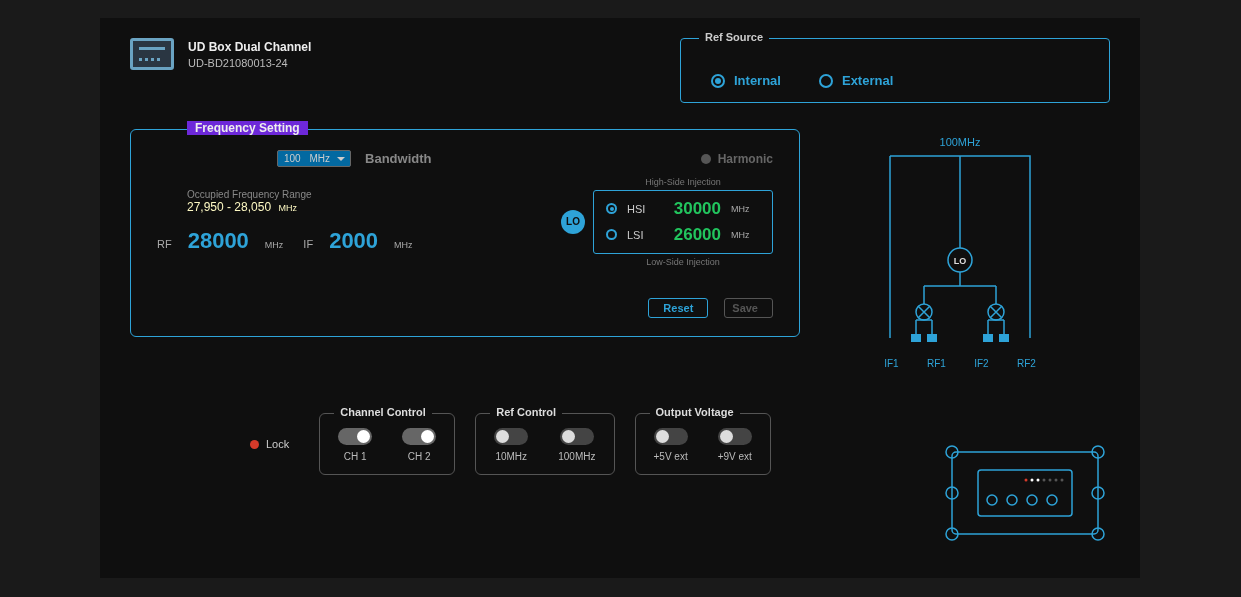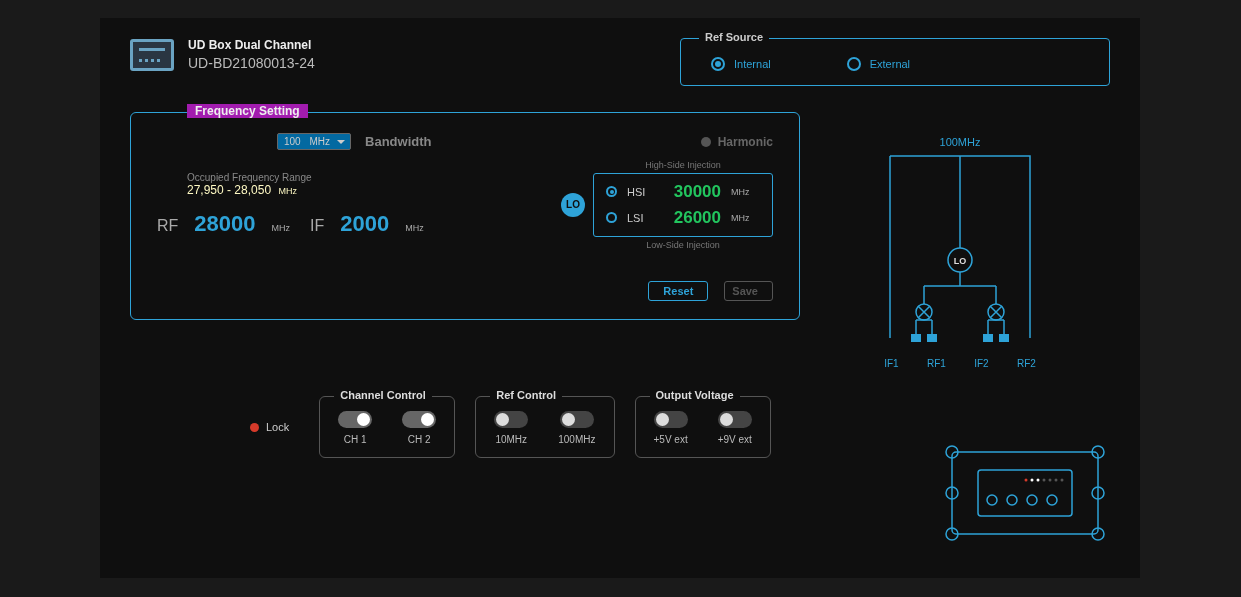--- a/index.html
+++ b/index.html
@@ -35,59 +35,59 @@
   }
   .device-icon::before {
     top: 6px; left: 6px; right: 6px; height: 3px;
   }
   .device-icon::after {
     bottom: 6px; left: 6px; width: 3px; height: 3px;
     box-shadow: 6px 0 #6aa3c2, 12px 0 #6aa3c2, 18px 0 #6aa3c2;
   }
   .device-labels { display: flex; flex-direction: column; gap: 3px; }
   .device-title { font-size: 12px; font-weight: 600; color: #eee; }
-  .device-model { font-size: 14px; color: #bbb; }
+  .device-model { font-size: 11px; color: #bbb; }
 
   .ref-source {
     margin-left: auto;
     border: 1px solid #2ea3d8;
     border-radius: 4px;
-    padding: 18px 30px 14px;
+    padding: 34px 30px 14px;
     position: relative;
     min-width: 430px;
-    display: flex; gap: 76px; align-items: center;
+    display: flex; gap: 38px; align-items: center;
   }
   .ref-source .legend {
     position: absolute; top: -8px; left: 18px;
     background: #0f0f0f; padding: 0 6px;
     font-size: 11px; color: #ccc; font-weight: 600;
   }
   .radio-opt { display: flex; align-items: center; gap: 9px; cursor: pointer; }
   .radio {
     width: 14px; height: 14px; border-radius: 50%;
     border: 2px solid #2ea3d8; position: relative;
   }
   .radio.on::after {
     content: ""; position: absolute; inset: 2px;
     background: #2ea3d8; border-radius: 50%;
   }
-  .radio-label { font-size: 11px; font-weight: 400; color: #2ea3d8; }
+  .radio-label { font-size: 13px; font-weight: 700; color: #2ea3d8; }
 
   
   .freq-setting {
     margin-top: 26px;
     border: 1px solid #2ea3d8;
     border-radius: 6px;
     position: relative;
     width: 670px;
     padding: 20px 26px 18px;
   }
   .freq-setting .legend {
     position: absolute; top: -9px; left: 56px;
-    background: #a21caf; padding: 0 8px;
+    background: #6d28d9; padding: 0 8px;
     font-size: 12px; font-weight: 600; color: #eee;
   }
   .bw-row { display: flex; align-items: center; gap: 14px; margin-left: 120px; }
   .select {
     background: #0369a1; border: 1px solid #666; color: #ccc;
     font-size: 10px; padding: 2px 20px 2px 6px;
     position: relative; border-radius: 2px;
     min-width: 58px;
   }
   .select::after {
@@ -104,21 +104,21 @@
   .harmonic span { font-size: 12px; font-weight: 600; }
 
   .freq-main { display: flex; margin-top: 22px; gap: 16px; }
   .freq-left { flex: 1; display: flex; flex-direction: column; gap: 10px; }
   .occ { margin-left: 30px; }
   .occ-label { font-size: 10px; color: #888; }
   .occ-val { font-size: 12px; color: #fef9c3; }
   .occ-val .unit { font-size: 9px; margin-left: 4px; }
   .rfif-row { display: flex; align-items: baseline; gap: 20px; margin-top: 4px; }
   .field { display: flex; align-items: baseline; gap: 16px; }
-  .field .name { font-size: 16px; color: #aaa; }
+  .field .name { font-size: 11px; color: #aaa; }
   .field .val { font-size: 22px; font-weight: 700; color: #2ea3d8; }
   .field .unit { font-size: 9px; color: #aaa; }
 
   .lo-wrap { display: flex; align-items: center; gap: 8px; }
   .lo-badge {
     width: 24px; height: 24px; border-radius: 50%;
     background: #2ea3d8; color: #0f0f0f;
     font-size: 10px; font-weight: 700;
     display: flex; align-items: center; justify-content: center;
   }

